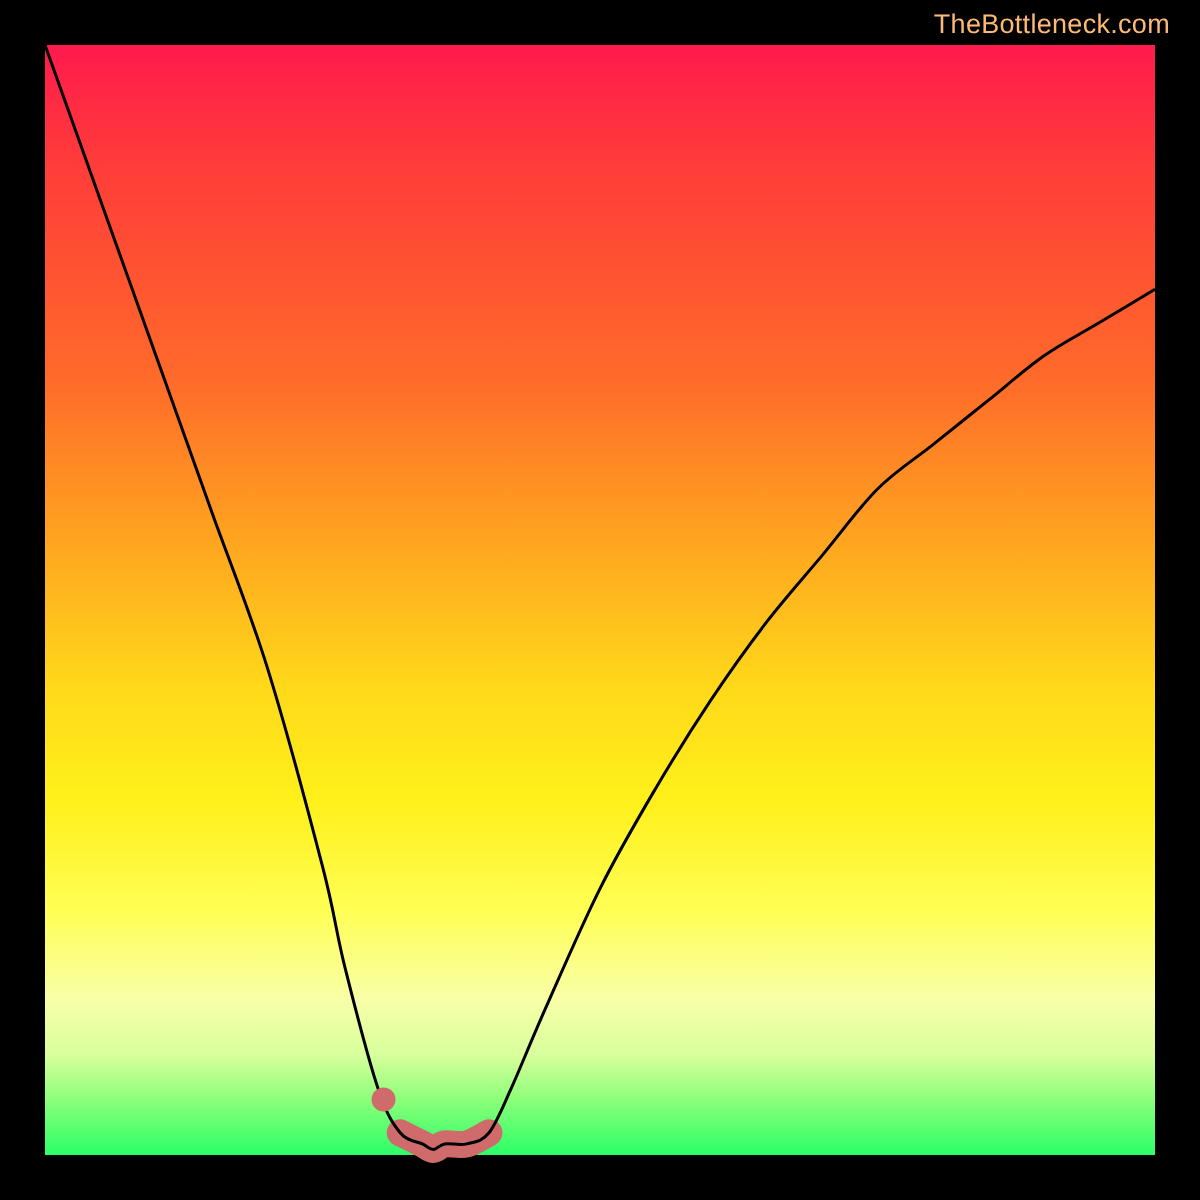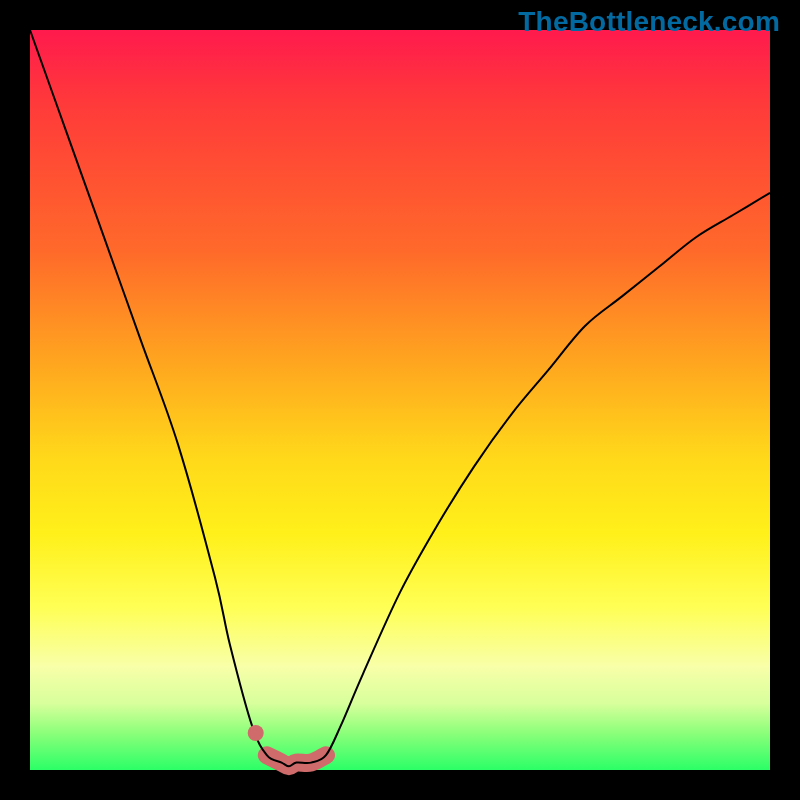--- a/index.html
+++ b/index.html
@@ -36,23 +36,23 @@
       #f8ffa8 86%,
       #d8ff9c 91%,
       #8cff7a 95%,
       #2bff67 100%
     );
   }
   .watermark {
     position: absolute;
     top: 6px;
     right: 20px;
-    color: #0369a1;
-    font-size: 28px;
-    font-weight: 700;
+    color: #fdba74;
+    font-size: 18px;
+    font-weight: 400;
     letter-spacing: 0.2px;
     z-index: 10;
   }
   svg.curve {
     position: absolute;
     left: 0;
     top: 0;
     width: 740px;
     height: 740px;
     overflow: visible;

